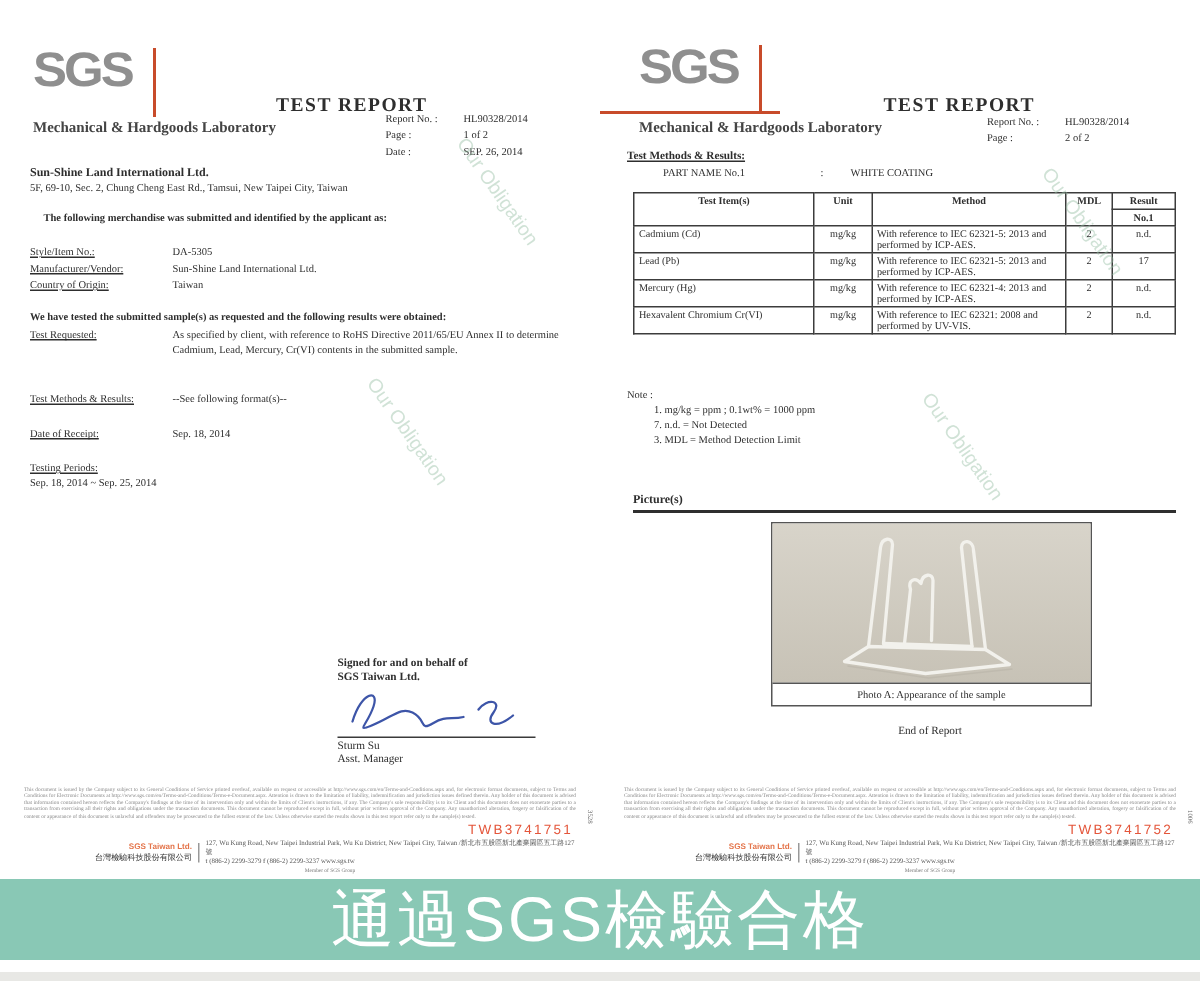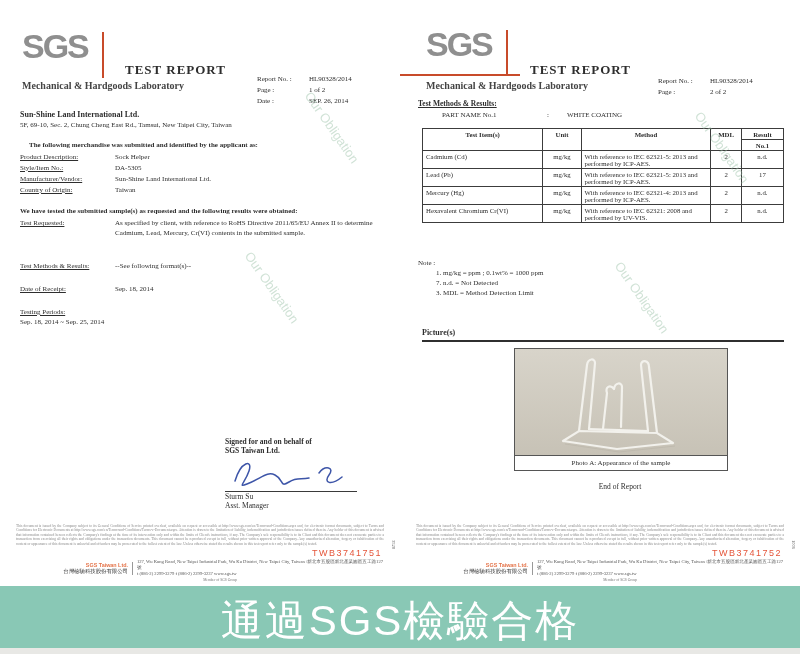--- a/index.html
+++ b/index.html
@@ -6,21 +6,21 @@
   body{width:800px;height:654px;position:relative;background:#ffffff;overflow:hidden;
        font-family:"Liberation Serif",serif;color:#2e2e2e;}
   .page{position:absolute;top:0;width:400px;height:586px;background:#fff;}
   #pageL{left:0;} #pageR{left:400px;}
 
   
   .sgs-logo{position:absolute;font-family:"Liberation Sans",sans-serif;font-weight:bold;
             font-size:34px;color:#8f8f8f;letter-spacing:-2px;line-height:1;transform:scaleY(.95);}
   .logo-vline{position:absolute;width:2px;background:#c84b2a;}
   .logo-hline{position:absolute;height:2px;background:#c84b2a;}
-  .doc-title{position:absolute;font-weight:bold;font-size:13px;letter-spacing:1px;text-align:left;width:160px;}
+  .doc-title{position:absolute;font-weight:bold;font-size:13px;letter-spacing:1px;text-align:right;width:160px;}
   .lab-name{position:absolute;font-size:10px;color:#444;font-weight:bold;}
   .repblock{position:absolute;font-size:7px;line-height:11px;}
   .repblock .r{display:flex;}
   .repblock .rl{width:52px;}
   .repblock .rv{width:86px;}
 
   .b{font-weight:bold;}
   .u{text-decoration:underline;}
   .row{position:absolute;display:flex;font-size:7px;line-height:9.5px;}
   .lbl{width:95px;flex:none;}
@@ -57,21 +57,21 @@
   .stamp{position:absolute;font-family:"Liberation Sans",sans-serif;font-size:9px;letter-spacing:1.5px;color:#e4553a;}
   .footrow{position:absolute;display:flex;font-size:4.6px;color:#555;align-items:center;}
   .foot-co{width:112px;text-align:right;padding-right:4px;border-right:1px solid #999;}
   .foot-co .en{color:#e4744a;font-weight:bold;font-size:5.4px;font-family:"Liberation Sans",sans-serif;}
   .foot-co .zh{font-size:5.4px;color:#333;}
   .foot-ad{padding-left:4px;width:250px;line-height:6px;}
   .foot-member{position:absolute;font-size:3.6px;color:#777;text-align:center;width:160px;}
   .sideno{position:absolute;font-size:4.5px;color:#666;transform:rotate(90deg);transform-origin:left top;}
 
   
-  .banner{position:absolute;left:0;top:586px;width:800px;height:69px;background:#89c8b5;
+  .banner{position:absolute;left:0;top:586px;width:800px;height:54px;background:#89c8b5;
           display:flex;align-items:center;justify-content:center;}
   .banner-text{color:#ffffff;font-size:42px;font-family:"Liberation Sans","DejaVu Sans",sans-serif;letter-spacing:2px;}
   .bottom-strip{position:absolute;left:0;top:648px;width:800px;height:6px;background:#e8e8e5;}
 </style>
 </head>
 <body>
 
 <div class="page" id="pageL">
   <div class="sgs-logo" style="left:22px;top:30px;">SGS</div>
   <div class="logo-vline" style="left:102px;top:32px;height:46px;"></div>
@@ -91,24 +91,20 @@
         <span class="rl">Date :</span>
         <span class="rv">SEP. 26, 2014</span>
       </div>
   </div>
 
   <div class="row b" style="left:20px;top:110px;font-size:8px;">Sun-Shine Land International Ltd.</div>
   <div class="row" style="left:20px;top:121px;">5F, 69-10, Sec. 2, Chung Cheng East Rd., Tamsui, New Taipei City, Taiwan</div>
 
   <div class="row b" style="left:29px;top:141px;">The following merchandise was submitted and identified by the applicant as:</div>
 
-  <div class="row" style="left:20px;top:153px;">
-      <span class="lbl u">Product Description:</span>
-      <span class="val">Sock Helper</span>
-    </div>
   <div class="row" style="left:20px;top:164px;">
       <span class="lbl u">Style/Item No.:</span>
       <span class="val">DA-5305</span>
     </div>
   <div class="row" style="left:20px;top:175px;">
       <span class="lbl u">Manufacturer/Vendor:</span>
       <span class="val">Sun-Shine Land International Ltd.</span>
     </div>
   <div class="row" style="left:20px;top:186px;">
       <span class="lbl u">Country of Origin:</span>

